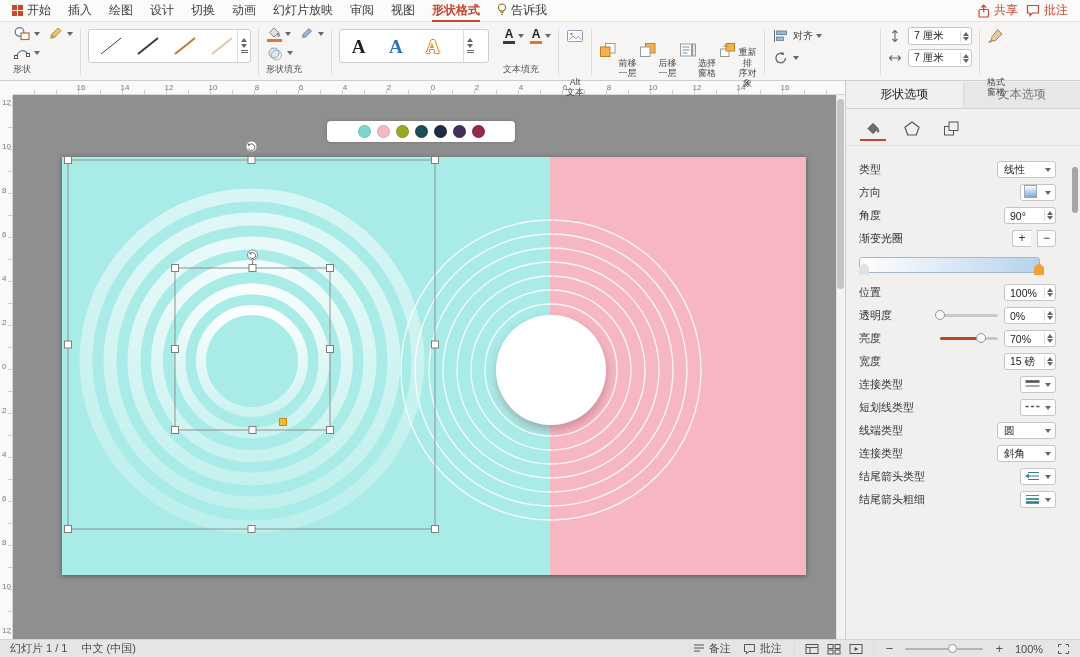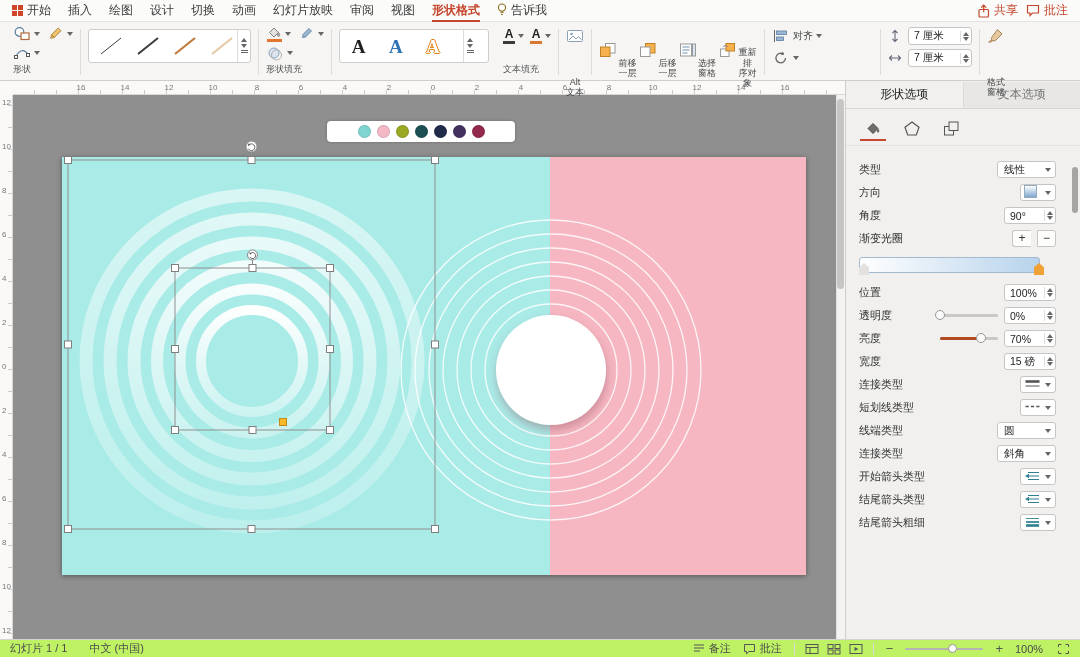--- a/index.html
+++ b/index.html
@@ -102,21 +102,21 @@
 .gstop.left{left:-1px;background:#e3e2e1;filter:drop-shadow(0 0 1px #888);}
 .gstop.right{right:-5px;background:#f0a136;filter:drop-shadow(0 0 1.5px #b06a10);}
 .pslider{position:relative;width:58px;height:3px;background:#c9c8c7;border-radius:2px;}
 .pfill{position:absolute;left:0;top:0;bottom:0;border-radius:2px;}
 .pthumb{position:absolute;top:-4px;width:10px;height:10px;background:#fbfbfb;border:1px solid #9a9998;border-radius:50%;}
 .grad-sq{display:inline-block;width:13px;height:13px;border:1px solid #93aabf;background:linear-gradient(180deg,#ffffff,#7fa9d0);}
 .cursor{position:absolute;right:-4px;top:2px;z-index:5;pointer-events:none;}
 .panel-scrollbar{position:absolute;right:2px;top:86px;width:6px;height:46px;border-radius:3px;background:#a6a5a4;}
 
 
-.statusbar{position:absolute;bottom:0;left:0;right:0;height:18px;background:#bef264;border-top:1px solid #d4d3d2;display:flex;align-items:center;font-size:11px;color:#4a4a4a;padding:0 10px;gap:22px;z-index:30;}
+.statusbar{position:absolute;bottom:0;left:0;right:0;height:18px;background:#e5e5e5;border-top:1px solid #d4d3d2;display:flex;align-items:center;font-size:11px;color:#4a4a4a;padding:0 10px;gap:14px;z-index:30;}
 .sb-right{margin-left:auto;display:flex;align-items:center;gap:12px;}
 .sb-btn{display:flex;align-items:center;gap:4px;}
 .sb-views{display:flex;align-items:center;gap:8px;border-left:1px solid #dcdbda;border-right:1px solid #dcdbda;padding:0 10px;}
 .zoomtrack{position:relative;width:78px;height:2px;background:#b5b4b3;border-radius:1px;display:inline-block;}
 .zoomthumb{position:absolute;left:55%;top:-4px;width:9px;height:9px;border-radius:50%;background:#fdfdfd;border:1px solid #969594;}
 .zoom-out,.zoom-in{font-size:13px;color:#555;line-height:1;}
 .zoomvalue{min-width:30px;}
 </style>
 </head>
 <body>
@@ -705,32 +705,20 @@
         <div class="prow">
           <span class="plabel">连接类型</span>
           <span class="pctrl">
             <span class="pselect wide">
               <span class="pval">斜角</span>
               <span class="caret"></span>
             </span>
           </span>
         </div>
         <div class="prow">
-          <span class="plabel">开始箭头类型</span>
-          <span class="pctrl">
-            <span class="pselect icon">
-              <span><svg width="17" height="12" viewBox="0 0 17 12">
-                  <path d="M4 2.5h11M4 6h11M4 9.5h11" stroke="#2e7f8f" stroke-width="1"></path>
-                  <path d="M1 6l4-2.3v4.6z" fill="#2e7f8f"></path>
-                </svg></span>
-              <span class="caret"></span>
-            </span>
-          </span>
-        </div>
-        <div class="prow">
           <span class="plabel">结尾箭头类型</span>
           <span class="pctrl">
             <span class="pselect icon">
               <span><svg width="17" height="12" viewBox="0 0 17 12">
                   <path d="M4 2.5h11M4 6h11M4 9.5h11" stroke="#2e7f8f" stroke-width="1"></path>
                   <path d="M1 6l4-2.3v4.6z" fill="#2e7f8f"></path>
                 </svg></span>
               <span class="caret"></span>
             </span>
           </span>

